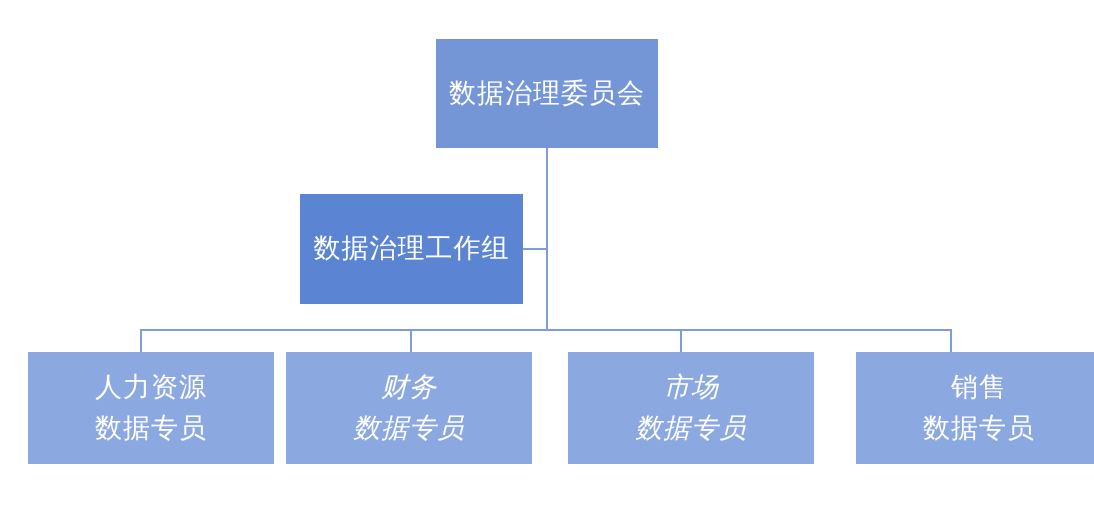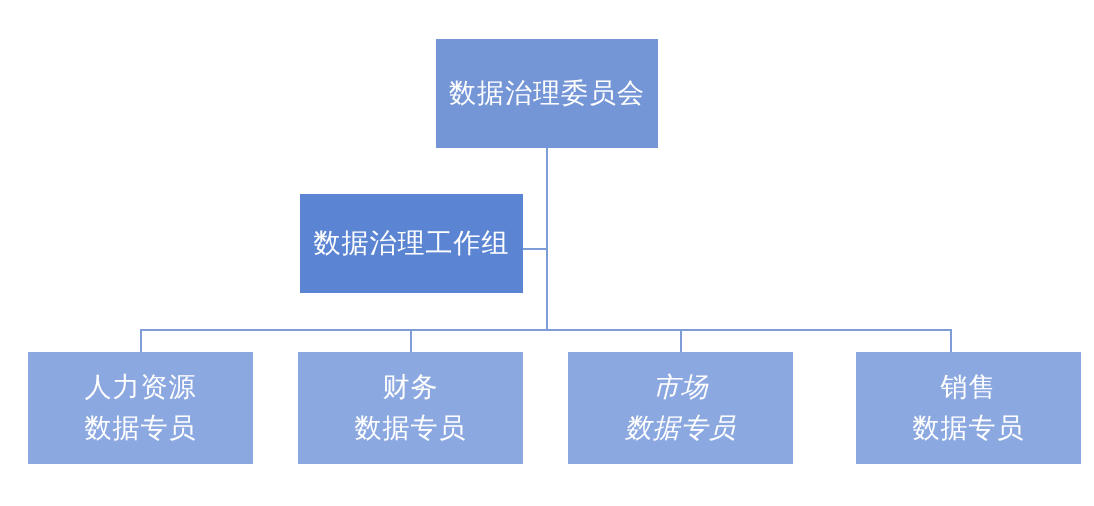--- a/index.html
+++ b/index.html
@@ -27,33 +27,33 @@
     letter-spacing: 1px;
     line-height: 1.15;
   }
   .node.committee {
     left: 436px; top: 39px;
     width: 222px; height: 109px;
     background: var(--committee-fill, #7495d6);
   }
   .node.workgroup {
     left: 300px; top: 194px;
-    width: 223px; height: 99px;
+    width: 223px; height: 110px;
     background: var(--workgroup-fill, #5b85d3);
   }
   .node.specialist {
     top: 352px;
-    width: 225px; height: 112px;
+    width: 246px; height: 112px;
     background: var(--specialist-fill, #8ca8e0);
     flex-direction: column;
     gap: 10px;
   }
   .node.specialist .line { display: block; }
   .pos-0 { left: 28px; }
-  .pos-1 { left: 298px; }
+  .pos-1 { left: 286px; font-style: italic; }
   .pos-2 { left: 568px; font-style: italic; }
   .pos-3 { left: 856px; }
   .connector {
     position: absolute;
     background: var(--connector, #7e9cd6);
   }
 </style>
 </head>
 <body>
 

